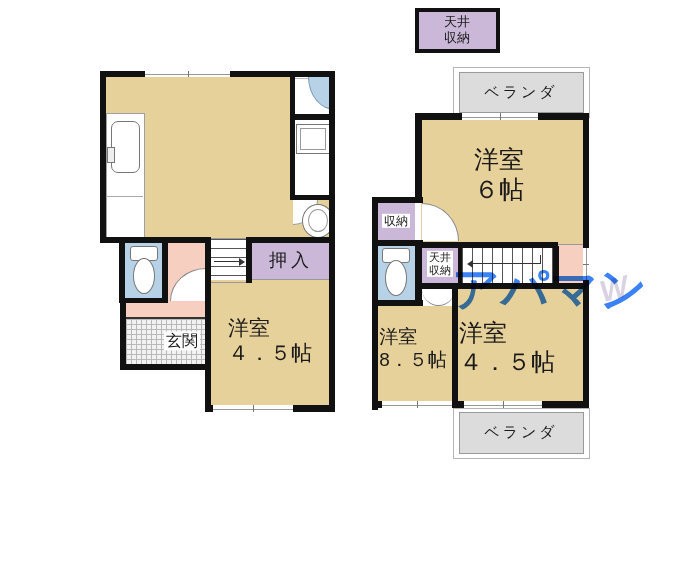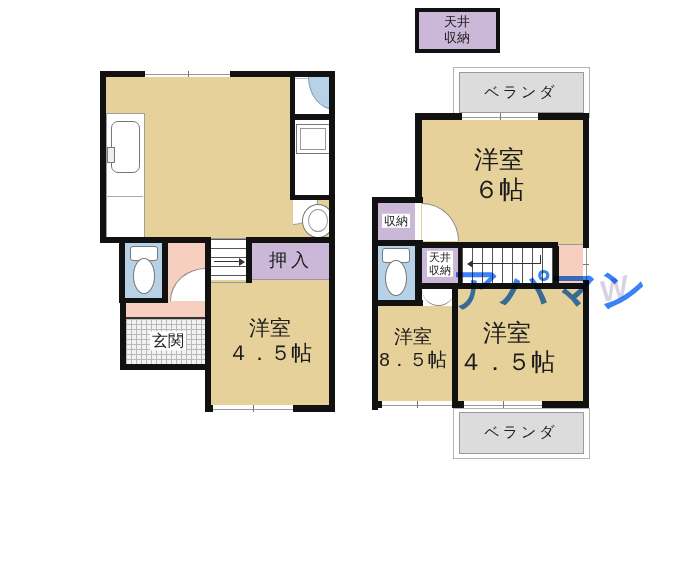--- a/index.html
+++ b/index.html
@@ -13,21 +13,21 @@
   .purple{background:#cbb8d8;}
   .pink{background:#f6cfc0;}
   .blue{background:#b7d2e6;}
   .whitefloor{background:#fff;}
   .winh{position:absolute;background:#fff;}
   .winh::before{content:"";position:absolute;left:0;right:0;top:50%;height:1px;background:#999;}
   .winh::after{content:"";position:absolute;left:50%;top:0;bottom:0;width:1px;background:#777;}
   .winv{position:absolute;background:#fff;}
   .winv::before{content:"";position:absolute;top:0;bottom:0;left:50%;width:1px;background:#999;}
   .winv::after{content:"";position:absolute;top:50%;left:0;right:0;height:1px;background:#777;}
-  .label{position:absolute;transform:translate(-50%,-50%);text-align:center;white-space:nowrap;line-height:1.2;}
+  .label{position:absolute;transform:translate(-50%,-50%);white-space:nowrap;line-height:1.2;}
   .chip{background:#fff;padding:0 2px;}
   .stairs1{position:absolute;background:#fff;
     background-image:repeating-linear-gradient(180deg,#555 0,#555 1px,transparent 1px,transparent 9px);}
   .stairs2{position:absolute;background:#fff;
     background-image:repeating-linear-gradient(90deg,#555 0,#555 1px,transparent 1px,transparent 10px);}
   .arc{position:absolute;background:#fff;}
   .fix{position:absolute;background:#fff;border:1px solid #777;}
   .genkan{position:absolute;background:#f2f2f2;
     background-image:linear-gradient(#b9b9b9 1px,transparent 1px),linear-gradient(90deg,#b9b9b9 1px,transparent 1px);
     background-size:5px 5px;}
@@ -165,21 +165,21 @@
   <div class="winh" style="left:464px;top:401px;width:78px;height:7px;"></div>
   <div class="w" style="left:542px;top:401px;width:47px;height:7px;"></div>
   <div class="w" style="left:583px;top:113px;width:6px;height:295px;"></div>
   <div class="winv" style="left:583px;top:248px;width:6px;height:32px;"></div>
 
   <div class="label" style="left:291px;top:261px;font-size:18px;letter-spacing:4px;">押入</div>
   <div class="label" style="left:270px;top:340px;font-size:21px;">
     <div>洋室</div>
       <div>４．５帖</div>
   </div>
-  <div class="label chip" style="left:168px;top:341px;font-size:16px;">玄関</div>
+  <div class="label chip" style="left:182px;top:341px;font-size:16px;">玄関</div>
 
   <div class="label" style="left:499px;top:174px;font-size:25px;">
     <div>洋室</div>
       <div>６帖</div>
   </div>
   <div class="label chip" style="left:396px;top:221px;font-size:12px;">収納</div>
   <div class="label chip" style="left:440px;top:264px;font-size:11px;">
     <div>天井</div>
       <div>収納</div>
   </div>

